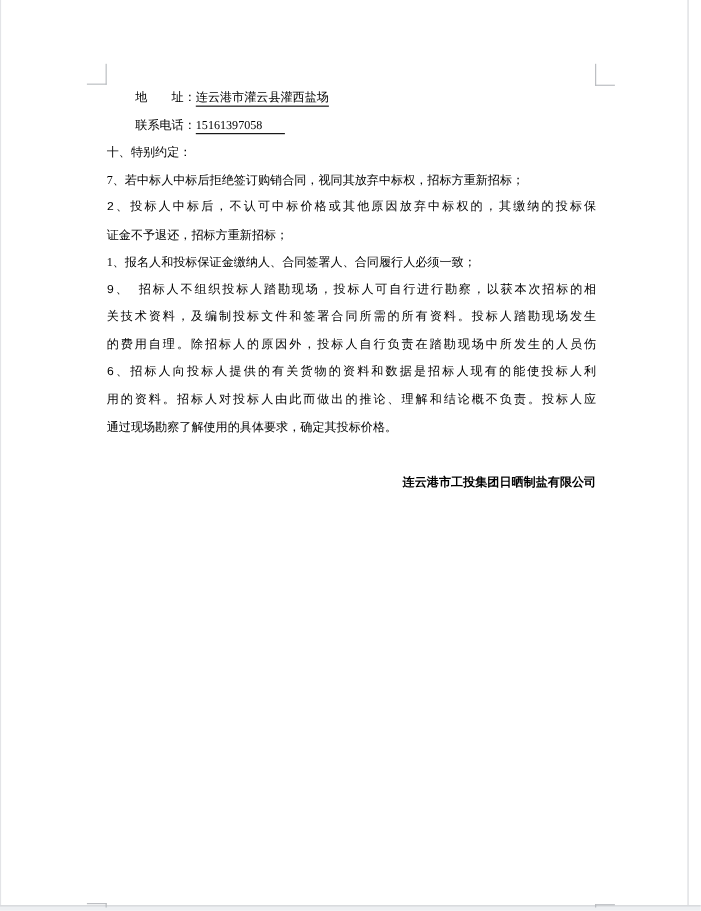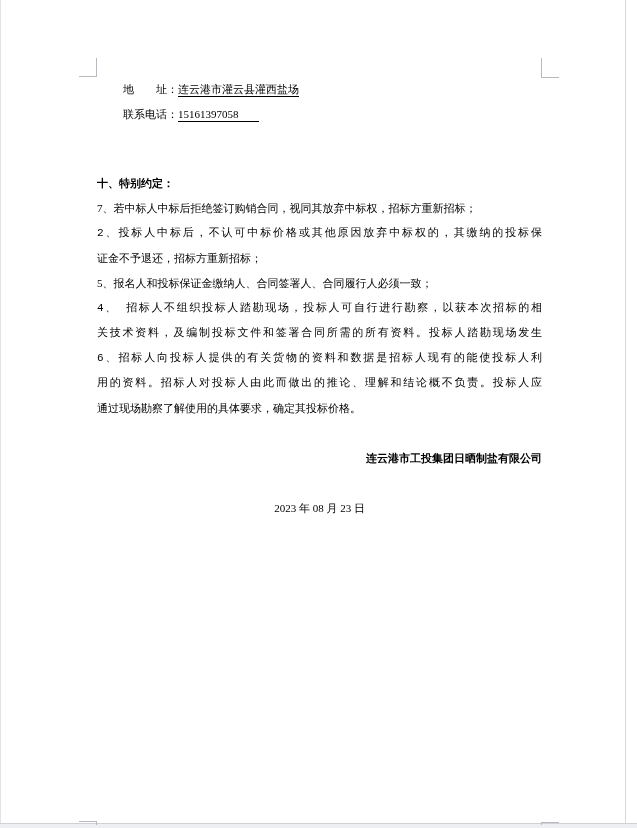--- a/index.html
+++ b/index.html
@@ -20,21 +20,21 @@
   .crop { position:absolute; border:0 solid #b6b9bd; }
   .crop.tl { left:79px;  top:58px;  width:18px; height:19px; border-right-width:1px; border-bottom-width:1px; }
   .crop.tr { left:541px; top:58px;  width:18px; height:20px; border-left-width:1px;  border-bottom-width:1px; }
   .crop.bl { left:79px;  top:821px; width:18px; height:4px;  border-right-width:1px; border-top-width:1px; }
   .crop.br { left:541px; top:822px; width:18px; height:3px;  border-left-width:1px;  border-top-width:1px; }
   
   .content { position:absolute; left:97px; top:77px; width:445px; font-size:11px; line-height:25px; }
   .line { height:25px; }
   .indent { padding-left:26px; }
   .jfull { text-align:justify; text-align-last:justify;font-family:Liberation Mono, monospace; }
-  .heading { font-weight:bold;margin-top:44px; }
+  .heading { font-weight:normal; }
   .underlined { border-bottom:1px solid #000; padding-bottom:1px; }
   .tail { display:inline-block; width:20px; height:1px; }
   .sig-company { margin-top:25px; text-align:right; font-weight:bold; height:25px; }
   .sig-date { margin-top:25px; text-align:center; height:25px; }
 </style>
 </head>
 <body>
 
 <div class="page-edge-left"></div>
 <div class="page-edge-right"></div>
@@ -54,23 +54,23 @@
 
   <div class="line indent">
     <span>联系电话：</span><span class="underlined"><span>15161397058</span><span class="tail"></span></span>
   </div>
 
   <div class="line heading">十、特别约定：</div>
 
   <div class="line">7、若中标人中标后拒绝签订购销合同，视同其放弃中标权，招标方重新招标；</div>
   <div class="line jfull">2、投标人中标后，不认可中标价格或其他原因放弃中标权的，其缴纳的投标保</div>
   <div class="line">证金不予退还，招标方重新招标；</div>
-  <div class="line">5、报名人和投标保证金缴纳人、合同签署人、合同履行人必须一致；</div>
-  <div class="line jfull">4、 招标人不组织投标人踏勘现场，投标人可自行进行勘察，以获本次招标的相</div>
+  <div class="line">1、报名人和投标保证金缴纳人、合同签署人、合同履行人必须一致；</div>
+  <div class="line jfull">9、 招标人不组织投标人踏勘现场，投标人可自行进行勘察，以获本次招标的相</div>
   <div class="line jfull">关技术资料，及编制投标文件和签署合同所需的所有资料。投标人踏勘现场发生</div>
+  <div class="line jfull">的费用自理。除招标人的原因外，投标人自行负责在踏勘现场中所发生的人员伤</div>
   <div class="line jfull">6、招标人向投标人提供的有关货物的资料和数据是招标人现有的能使投标人利</div>
   <div class="line jfull">用的资料。招标人对投标人由此而做出的推论、理解和结论概不负责。投标人应</div>
   <div class="line">通过现场勘察了解使用的具体要求，确定其投标价格。</div>
 
   <div class="sig-company">连云港市工投集团日晒制盐有限公司</div>
-  <div class="sig-date">2023 年 08 月 23 日</div>
 
 </div>
 
 </body></html>

